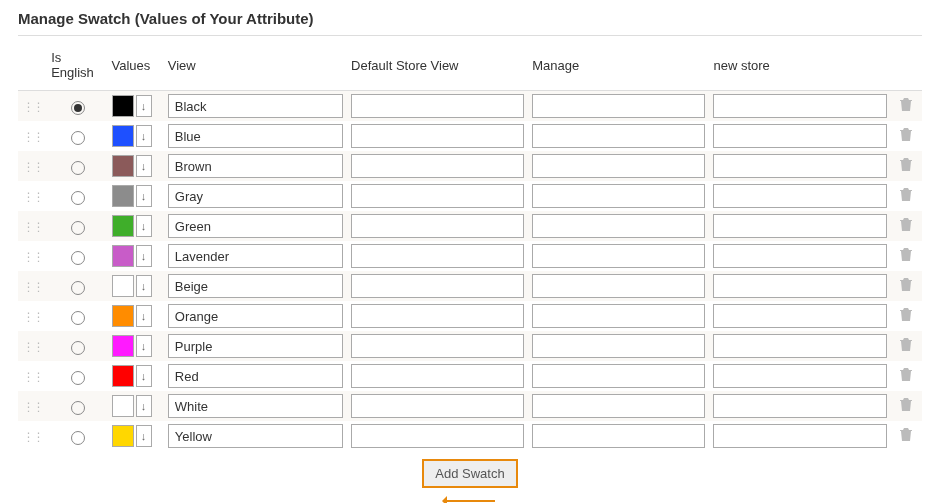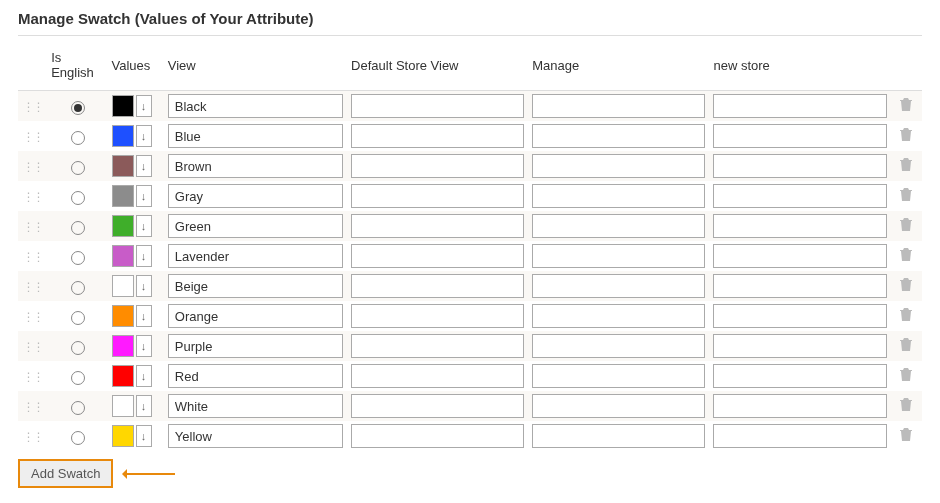--- a/index.html
+++ b/index.html
@@ -89,21 +89,21 @@
     border:1px solid #aaa;
     padding:0 6px;
     font-size:13px;
     color:#333;
   }
   .trash {
     color:#bbb;
     cursor:pointer;
     font-size:15px;
   }
-  .add-row { display:flex; align-items:center; gap:12px; margin-top:8px; }
+  .add-row { display:flex; align-items:center; gap:12px; margin-top:8px;flex-direction:column; }
   .add-btn {
     border:2px solid #e8890c;
     background:#eee;
     color:#555;
     font-size:13px;
     padding:5px 11px;
     cursor:pointer;
   }
   .arrow-callout {
     display:inline-block;

